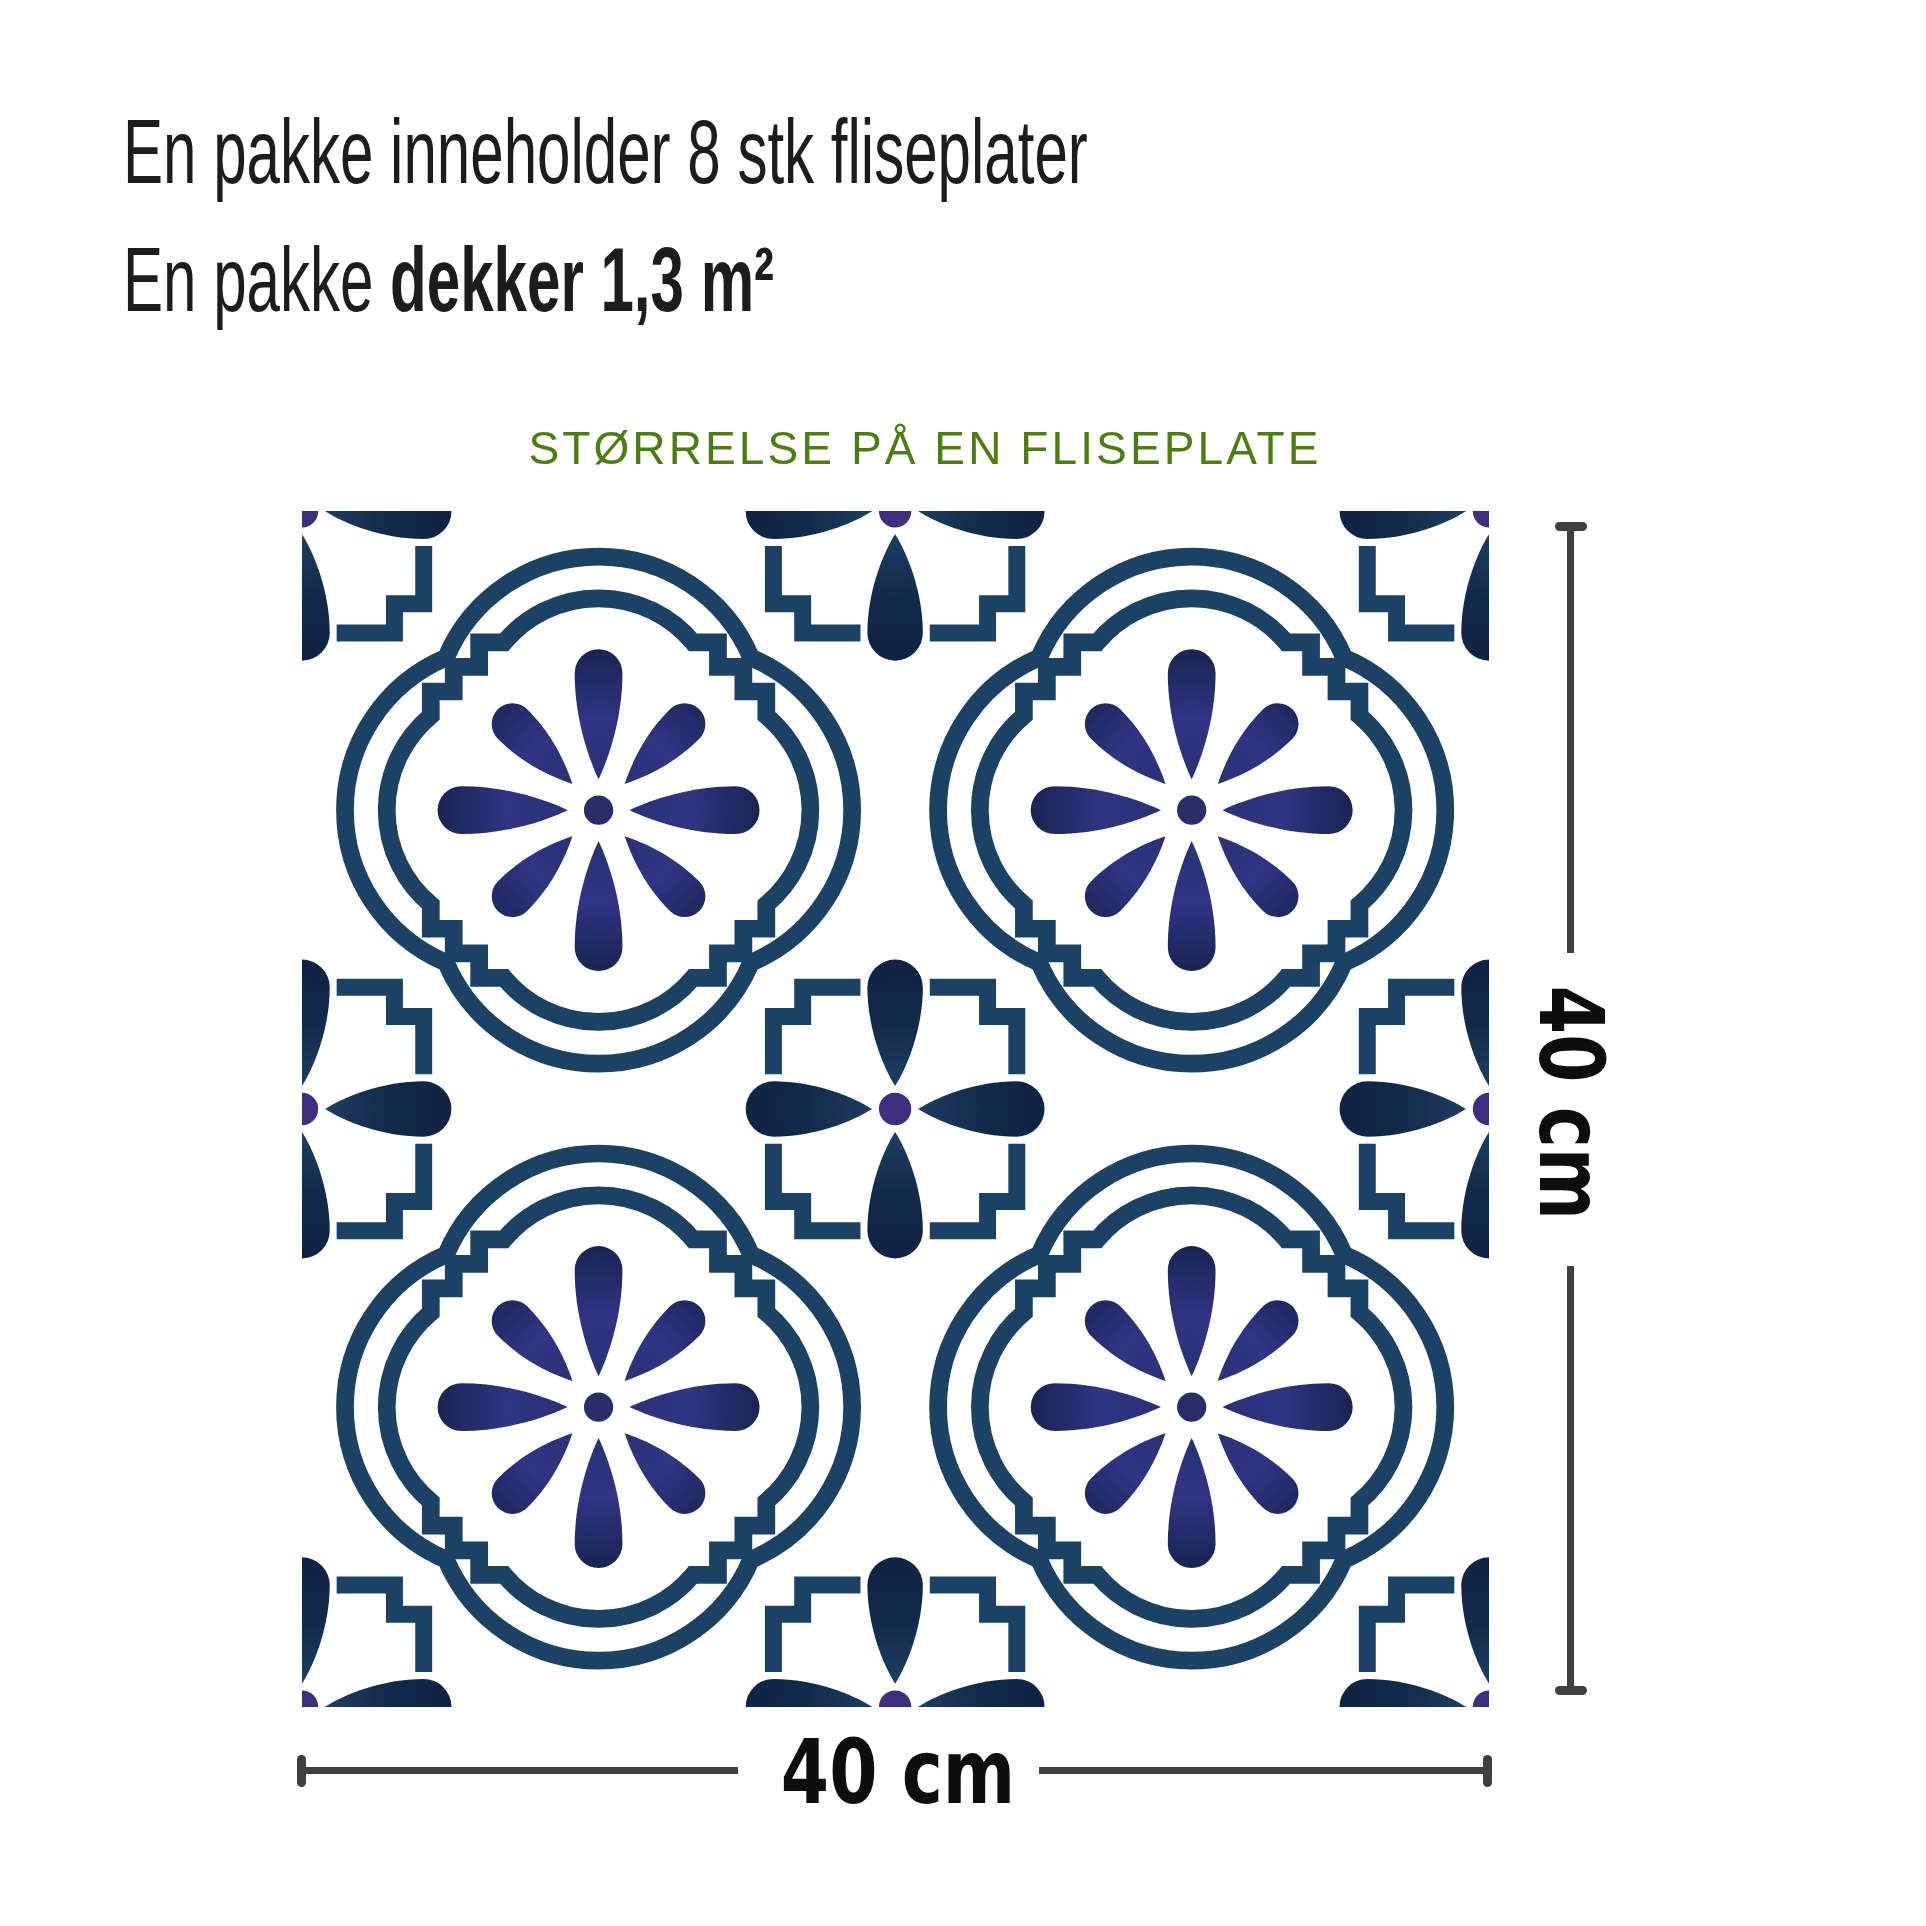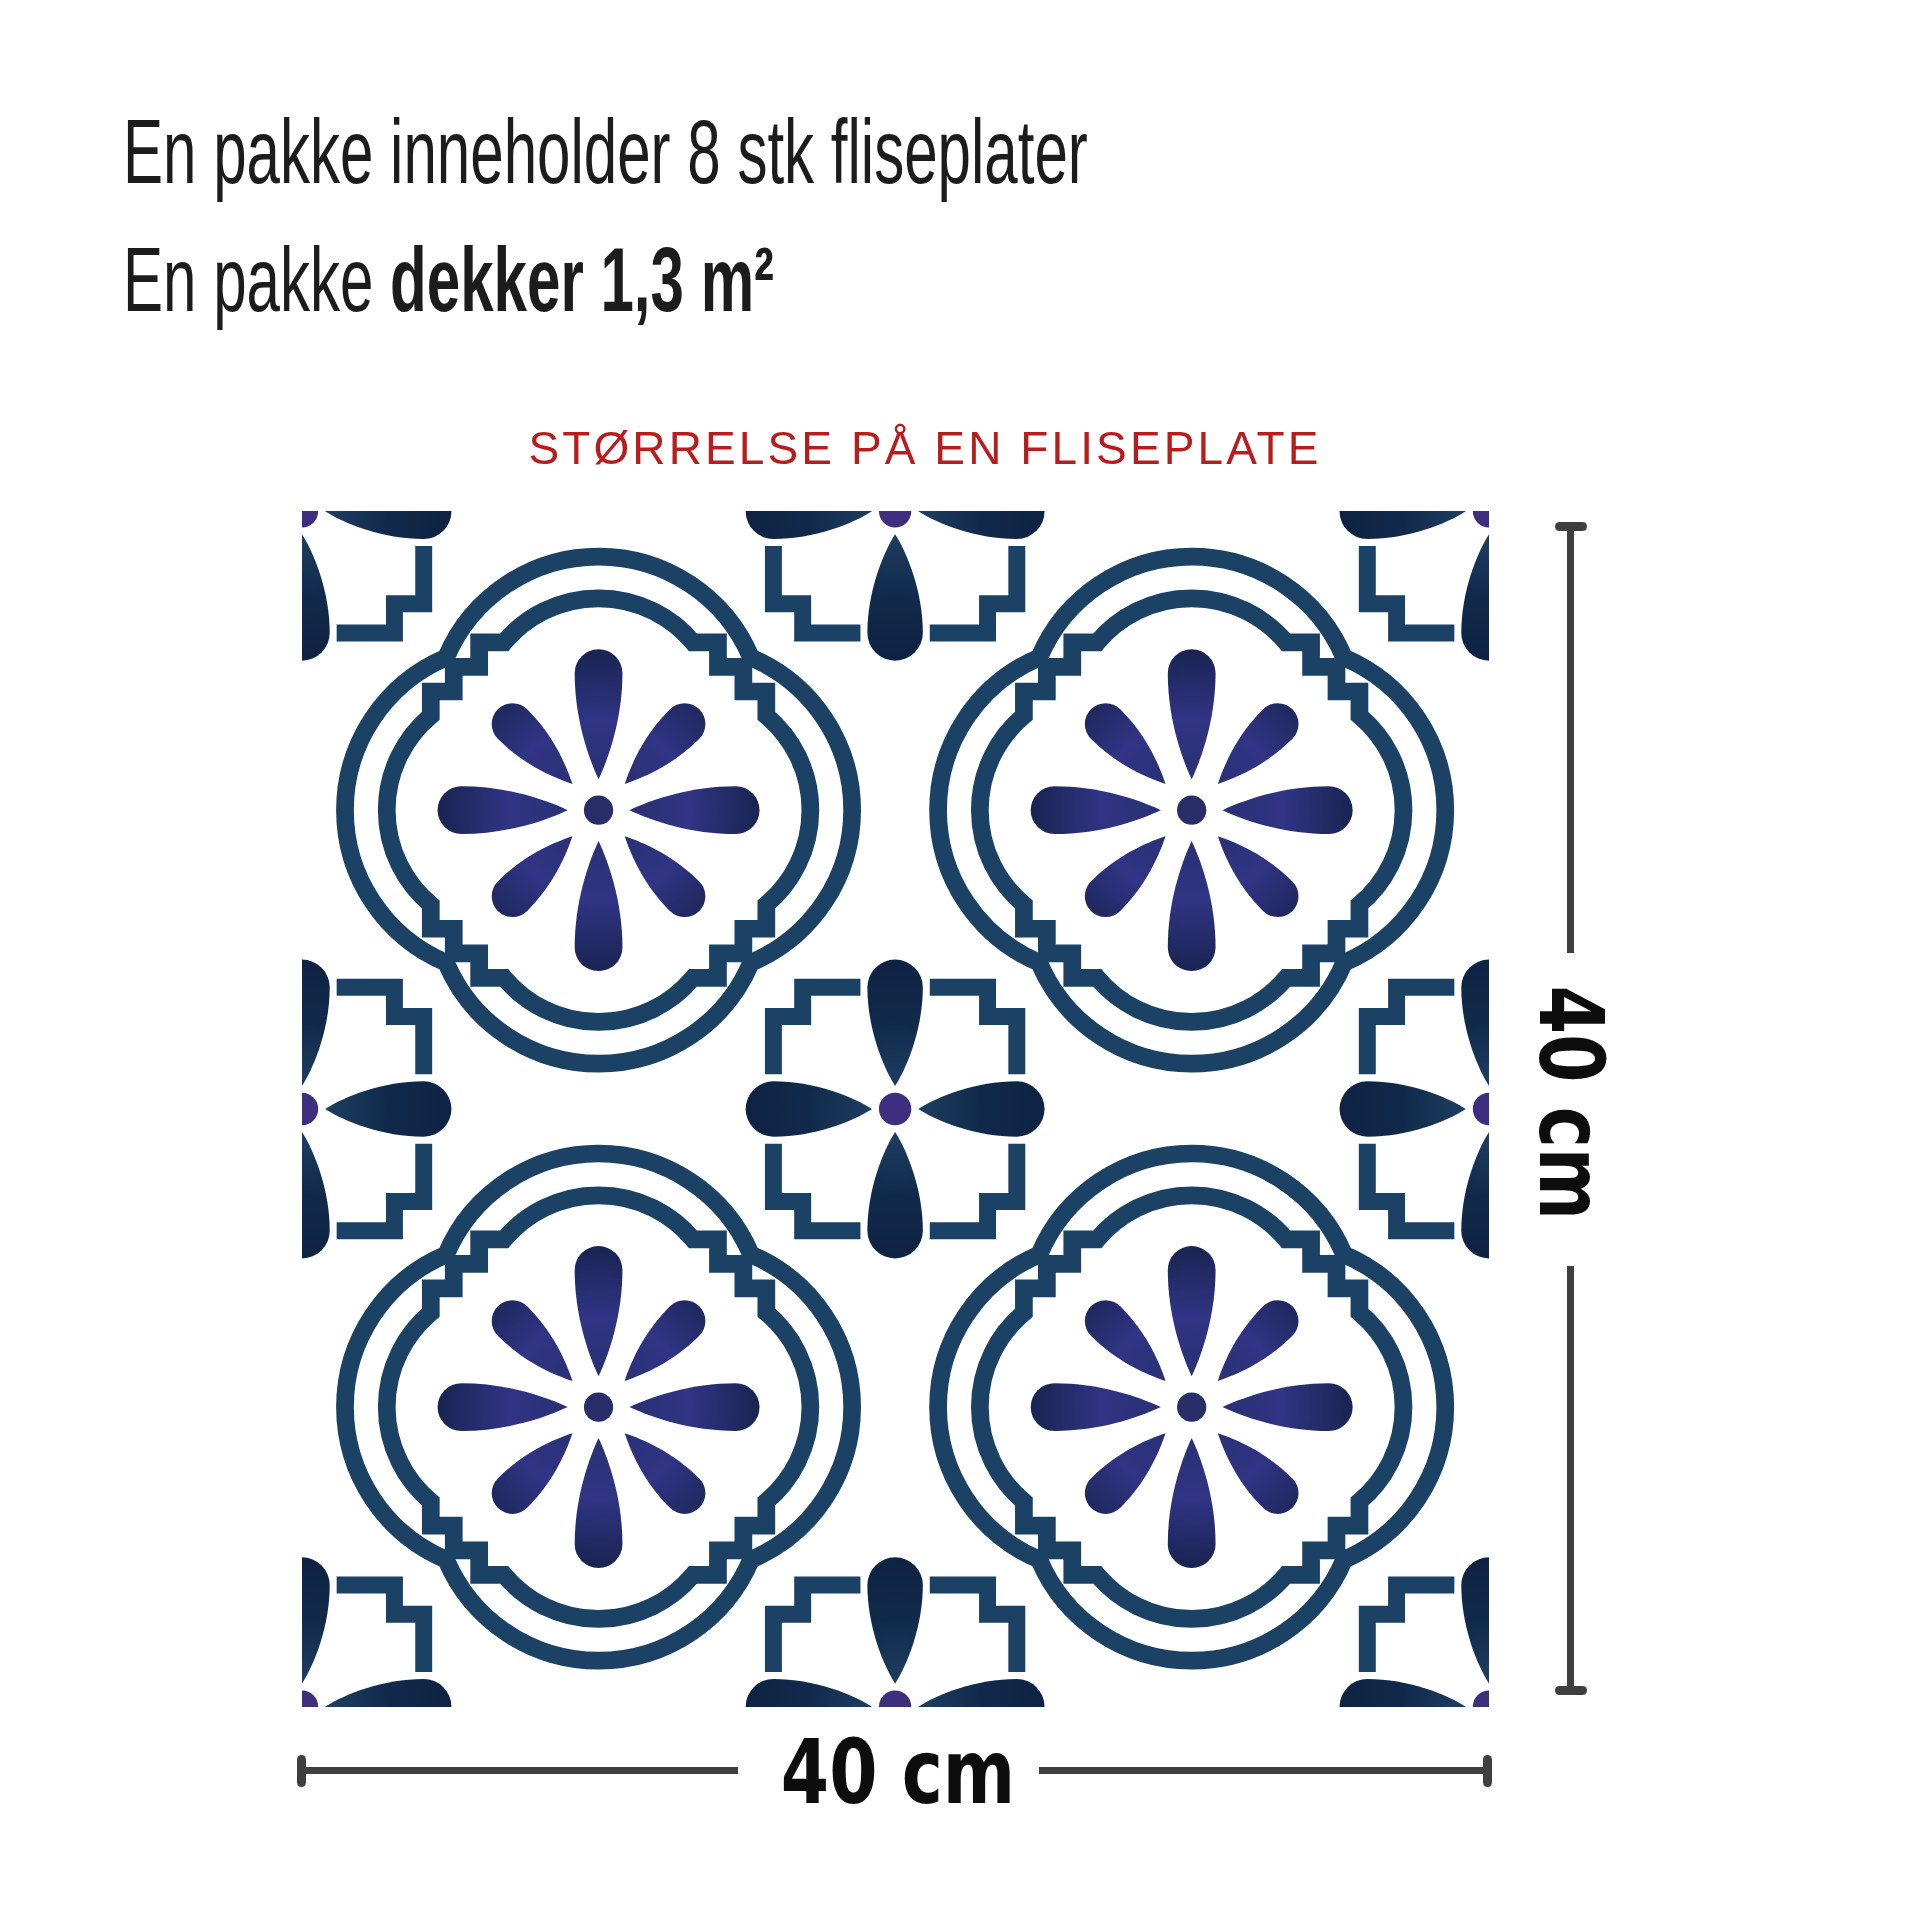--- a/index.html
+++ b/index.html
@@ -15,21 +15,21 @@
     white-space:nowrap;letter-spacing:0;
     transform:scaleX(0.66);transform-origin:left top;
   }
   .h-line b{font-weight:700;}
   #h1{top:106px;}
   #h2{top:234px;}
   
   .caption{
     position:absolute;top:425px;left:925px;
     transform:translateX(-50%);
-    font-size:46px;line-height:1;font-weight:400;color:#b91c1c;
+    font-size:46px;line-height:1;font-weight:400;color:#4d7c0f;
     letter-spacing:3.1px;white-space:nowrap;
   }
   
   .tile-svg{position:absolute;left:302px;top:511px;}
   
   .dim{position:absolute;background:#3f3f3f;}
   .dim.h{height:7px;}
   .dim.v{width:7px;}
   .cap-h{position:absolute;width:32px;height:8.5px;border-radius:4.6px;background:#3f3f3f;}
   .cap-v{position:absolute;width:8.5px;height:32px;border-radius:4.6px;background:#3f3f3f;}

